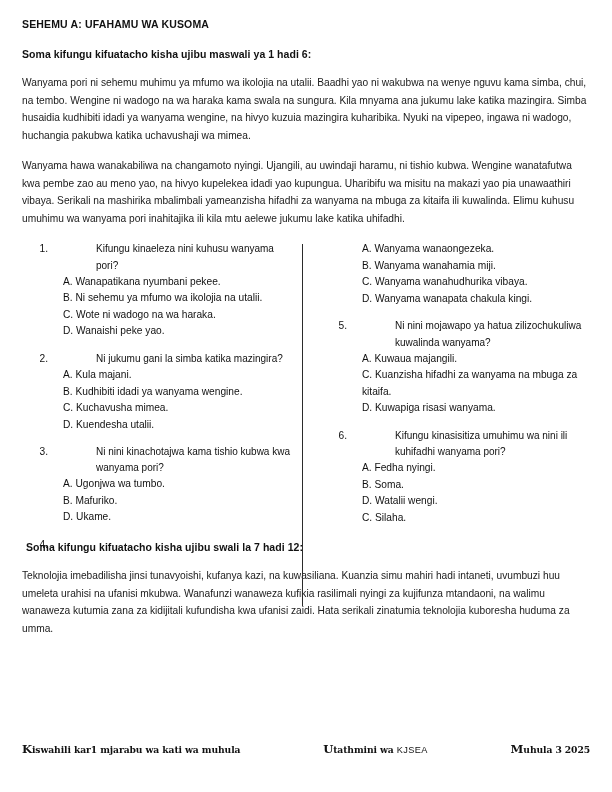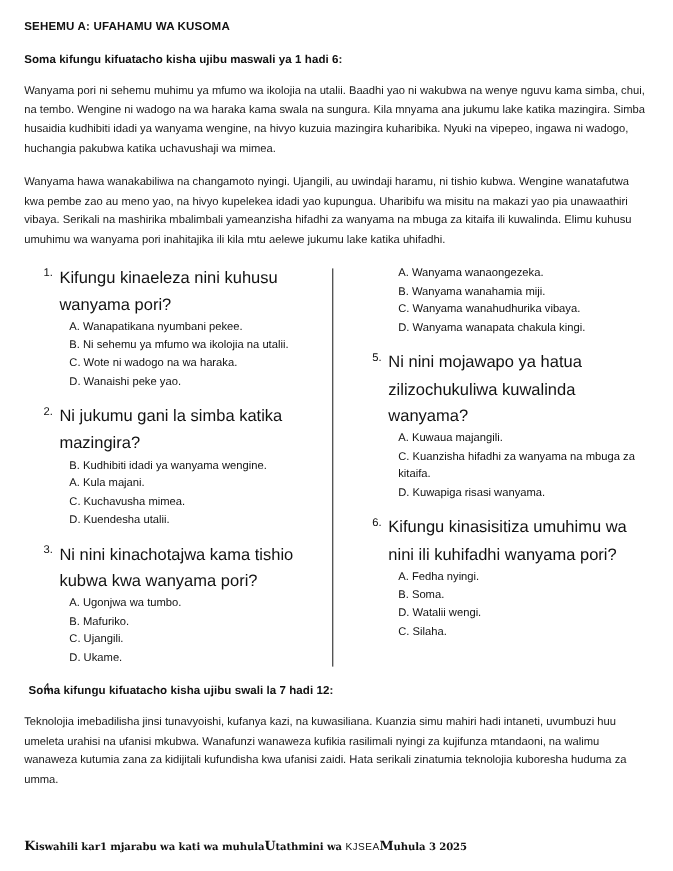--- a/index.html
+++ b/index.html
@@ -83,22 +83,23 @@
   .q-num {
     position: absolute;
     left: 8px;
     top: 0;
     width: 18px;
     text-align: right;
     font-size: 10.2px;
   }
   .q-text {
     display: block;
-    font-size: 15px;
+    font-size: 10px;
     line-height: 1.62;
+    margin-left: 42px;
   }
   .opt {
     display: block;
     font-size: 10.2px;
     line-height: 1.62;
     padding-left: 9px;
   }
   .orphan-opts {
     padding-left: 32px;
     margin-bottom: 11px;
@@ -115,23 +116,23 @@
     line-height: 1.72;
     margin: 14px 0 0 0;
     color: #1a1a1a;
   }
 
   
   .footer {
     position: absolute;
     left: 22px;
     right: 22px;
-    bottom: 16px;
+    bottom: 36px;
     display: flex;
-    justify-content: flex-start;
+    justify-content: space-between;
     align-items: baseline;
   }
   .footer-item {
     font-family: "DejaVu Serif", serif;
     font-weight: bold;
     font-size: 9.2px;
     color: #111111;
     white-space: nowrap;
     font-style: normal;
   }
@@ -169,32 +170,31 @@
         <span class="q-text">Kifungu kinaeleza nini kuhusu wanyama pori?</span>
         <span class="opt">A. Wanapatikana nyumbani pekee.</span>
         <span class="opt">B. Ni sehemu ya mfumo wa ikolojia na utalii.</span>
         <span class="opt">C. Wote ni wadogo na wa haraka.</span>
         <span class="opt">D. Wanaishi peke yao.</span>
       </div>
 
       <div class="q">
         <span class="q-num">2.</span>
         <span class="q-text">Ni jukumu gani la simba katika mazingira?</span>
+        <span class="opt">A. Kula majani.</span>
         <span class="opt">B. Kudhibiti idadi ya wanyama wengine.</span>
-        <span class="opt">A. Kula majani.</span>
         <span class="opt">C. Kuchavusha mimea.</span>
         <span class="opt">D. Kuendesha utalii.</span>
       </div>
 
       <div class="q">
         <span class="q-num">3.</span>
         <span class="q-text">Ni nini kinachotajwa kama tishio kubwa kwa wanyama pori?</span>
         <span class="opt">A. Ugonjwa wa tumbo.</span>
         <span class="opt">B. Mafuriko.</span>
-        <span class="opt">C. Ujangili.</span>
         <span class="opt">D. Ukame.</span>
       </div>
 
       <div class="q">
         <span class="q-num">4.</span>
       </div>
 
     </div>
 
     <div class="col col-right">

